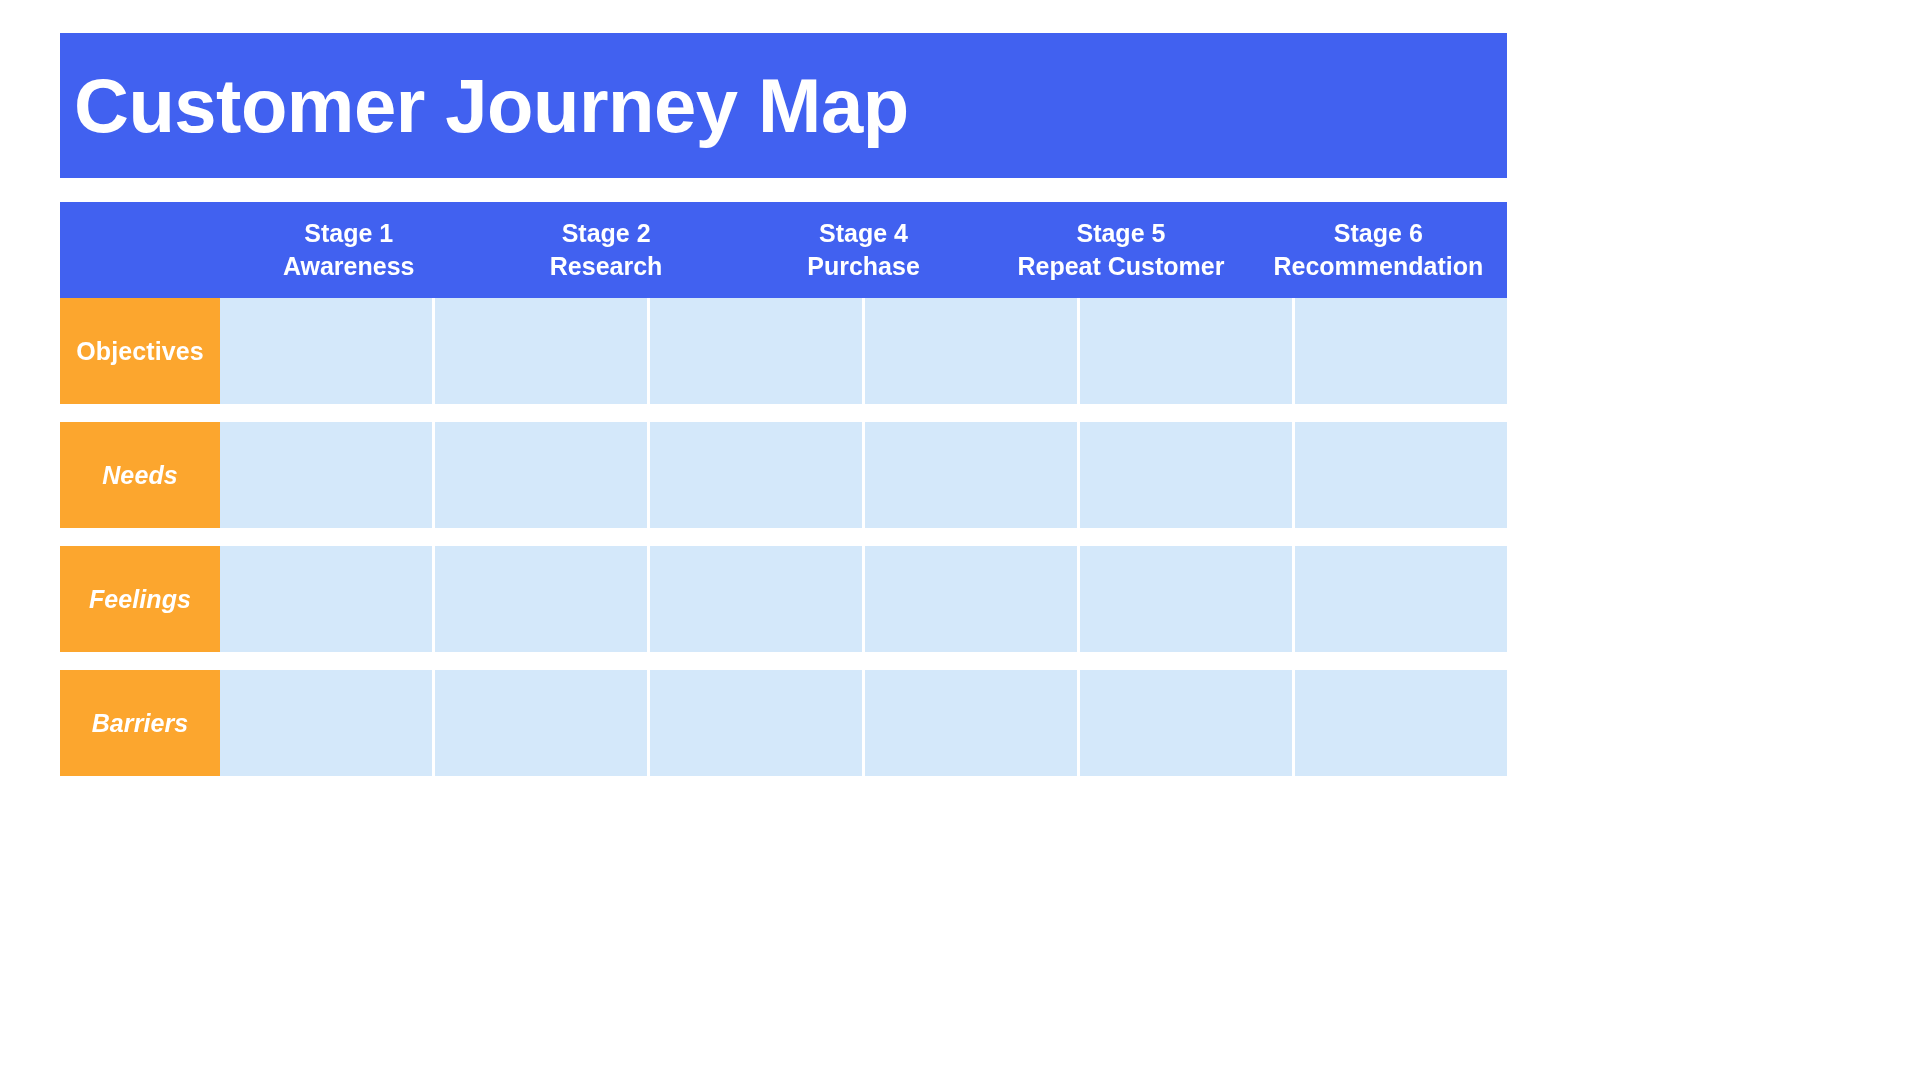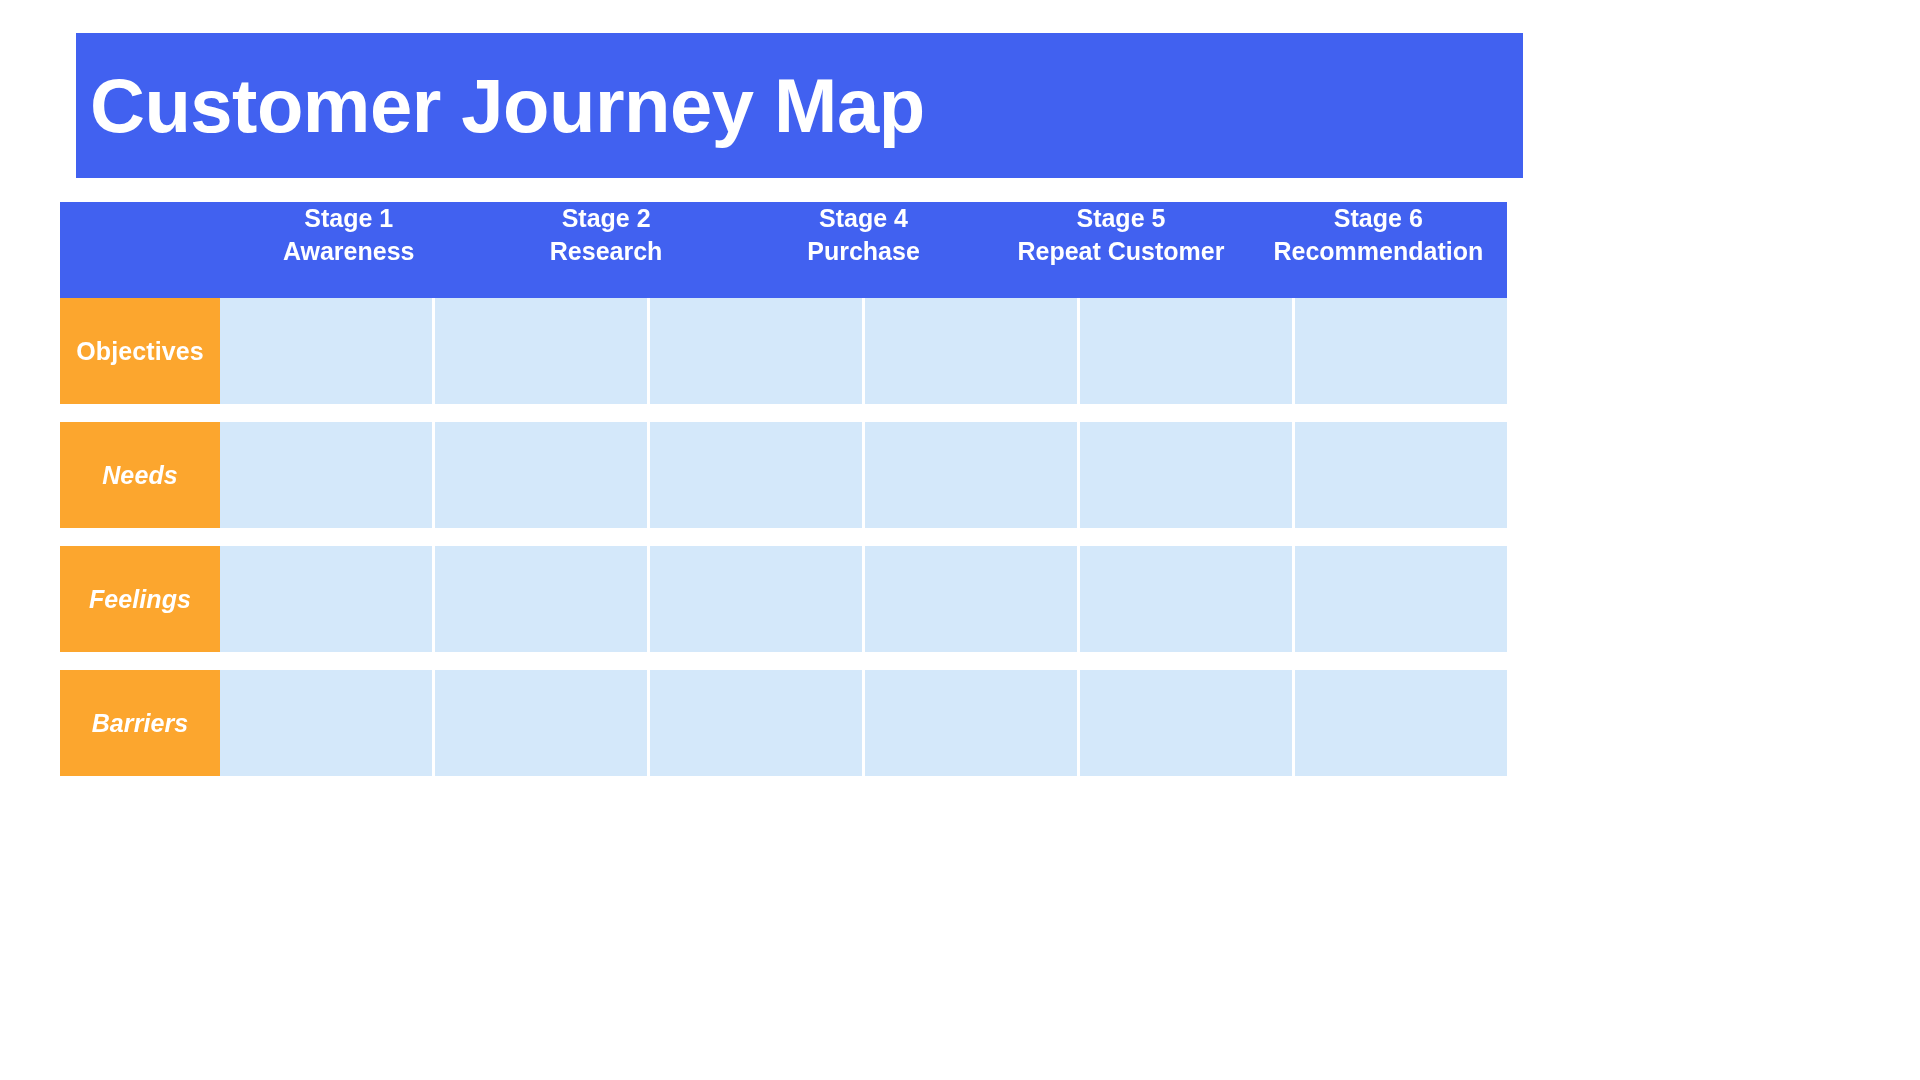--- a/index.html
+++ b/index.html
@@ -19,21 +19,21 @@
   .canvas {
     position: relative;
     width: 1920px;
     height: 1080px;
     background: #ffffff;
   }
 
   
   .title-banner {
     position: absolute;
-    left: 76px;
+    left: 60px;
     top: 33px;
     width: 1447px;
     height: 145px;
     background: var(--brand-blue, #4161F0);
     display: flex;
     align-items: center;
     box-sizing: border-box;
     padding-left: 14px;
   }
   .title-text {
@@ -67,21 +67,21 @@
   .header-corner {
     width: 160px;
     flex: 0 0 160px;
   }
   .header-cell {
     flex: 1 1 0;
     min-width: 0;
     display: flex;
     flex-direction: column;
     align-items: center;
-    justify-content: flex-start;
+    justify-content: center;
     color: #ffffff;
     font-size: 25px;
     font-weight: bold;
     line-height: 1.32;
     text-align: center;
     white-space: nowrap;
   }
   .header-cell .stage-num { display: block; }
   .header-cell .stage-name { display: block; }
 

